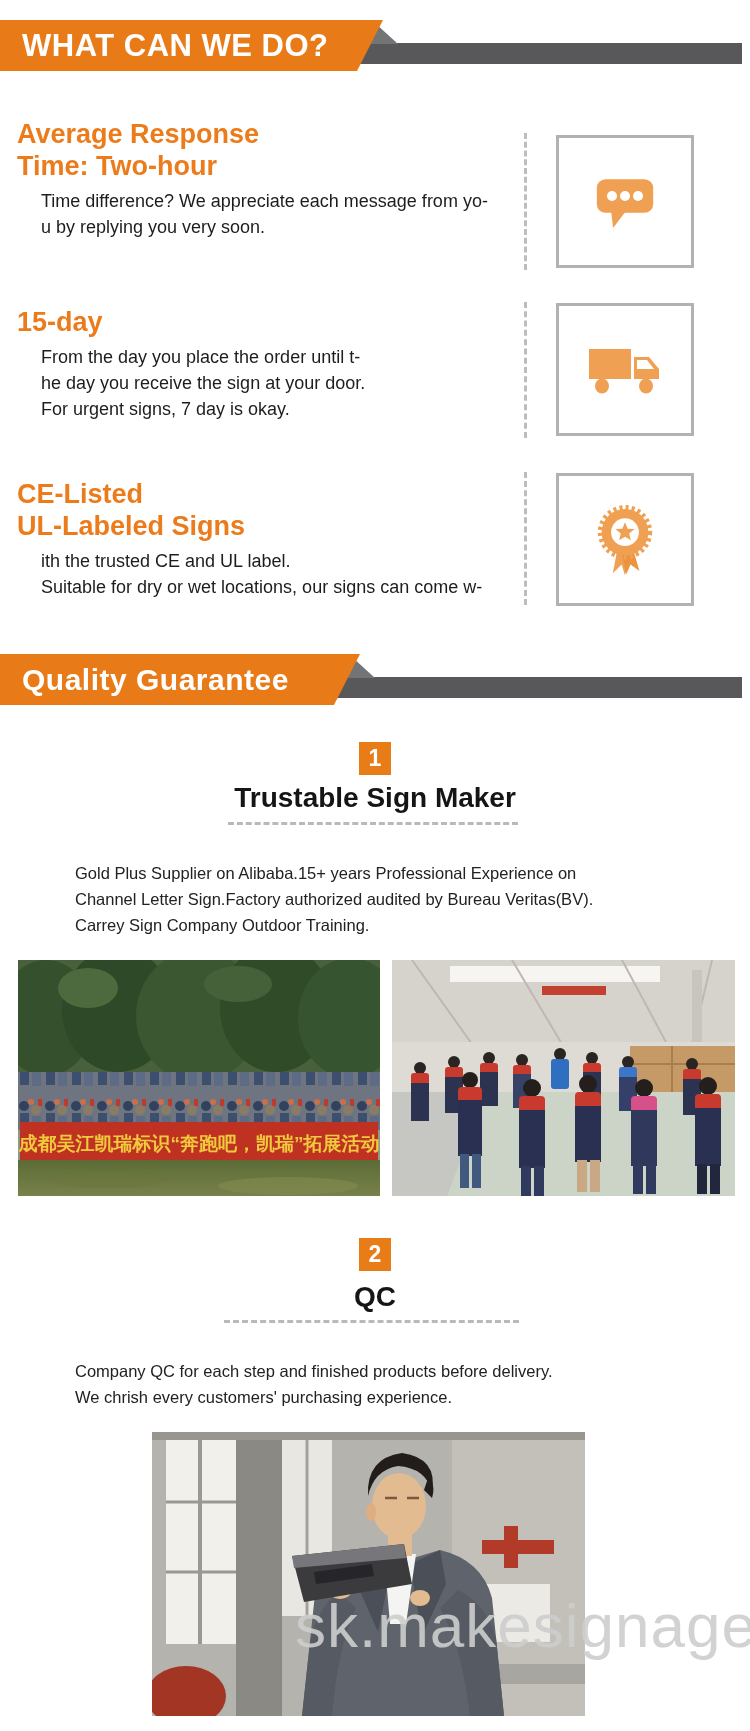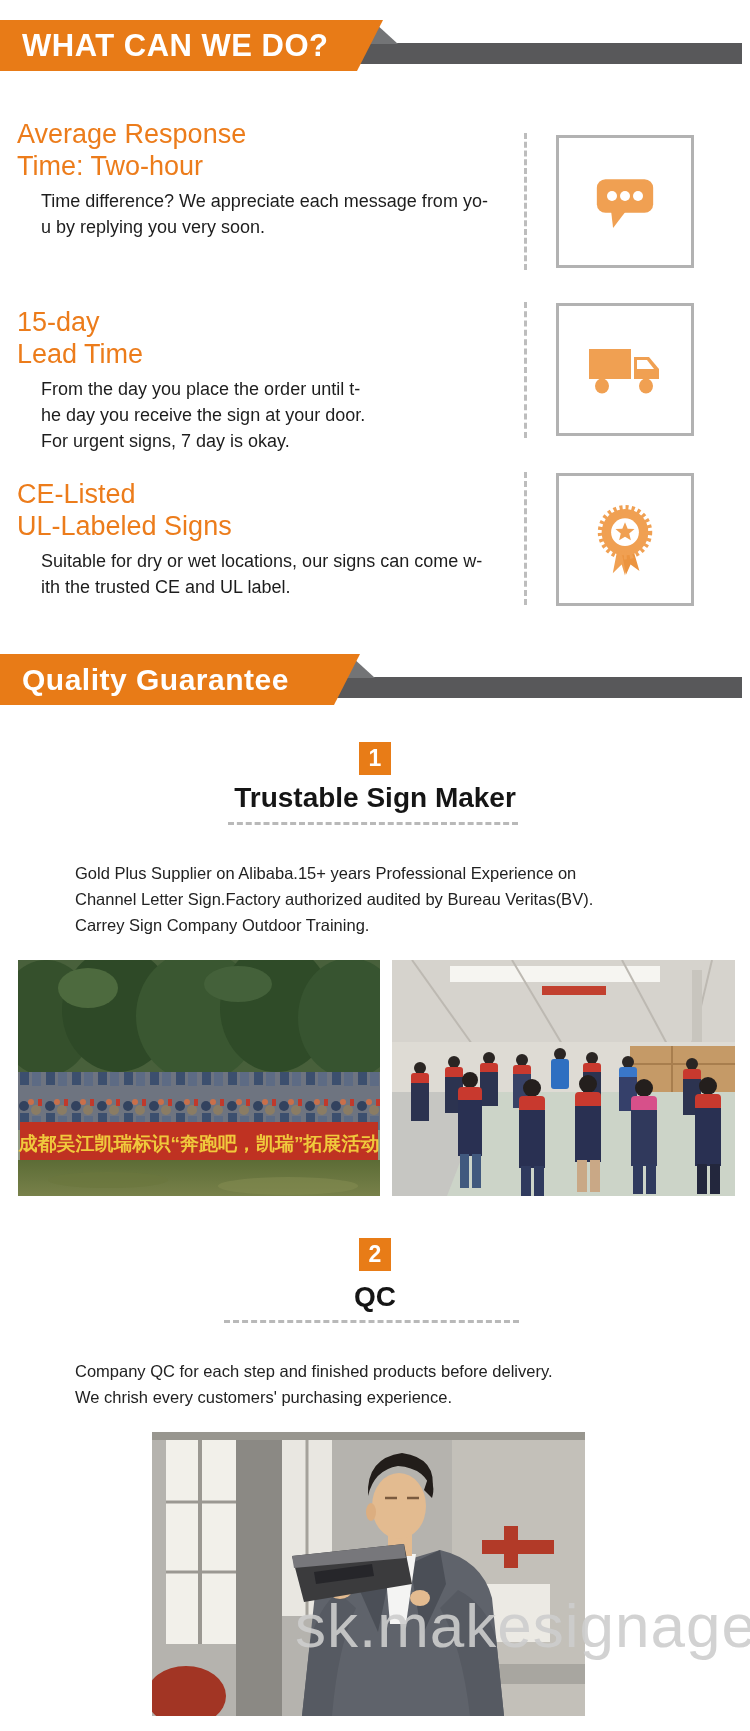--- a/index.html
+++ b/index.html
@@ -17,21 +17,21 @@
     color:#ffffff;font-weight:bold;display:flex;align-items:center;}
   .banner .ribbon span{padding-left:22px;letter-spacing:.5px;white-space:nowrap;}
   .b1 .ribbon{width:383px;font-size:31px;}
   .b1 .bar{left:352px;}
   .b1 .fold{left:356px;}
   .b2 .ribbon{width:360px;font-size:30px;text-align:right;}
   .b2 .bar{left:330px;}
   .b2 .fold{left:333px;}
   
   .feature{position:absolute;left:17px;width:505px;}
-  .feature h3{margin:0;font-size:27px;line-height:32px;font-weight:normal;color:#ec7c1b;}
+  .feature h3{margin:0;font-size:27px;line-height:32px;font-weight:bold;color:#ec7c1b;}
   .feature .fbody{margin-top:6px;font-size:18px;line-height:26px;color:#1d1d1d;margin-left:24px;}
   .fbody span,.para span{display:block;white-space:nowrap;}
   .vsep{position:absolute;left:524px;width:0;border-left:3px dashed #bdbdbd;}
   .icon-box{position:absolute;left:556px;width:132px;height:127px;border:3px solid #b2b2b2;
     background:#ffffff;display:flex;align-items:center;justify-content:center;}
   
   .badge{position:absolute;left:359px;width:32px;height:33px;background:#e87c17;color:#ffffff;
     font-size:23px;font-weight:bold;display:flex;align-items:center;justify-content:center;}
   .qtitle{position:absolute;left:0;width:750px;text-align:center;margin:0;
     font-size:28px;font-weight:bold;color:#151515;}
@@ -72,21 +72,20 @@
       <polygon points="23,43 38,43 25,60" fill="#f0a052"></polygon>
       <circle cx="24" cy="30.5" r="4.6" fill="#ffffff"></circle>
       <circle cx="36" cy="30.5" r="4.6" fill="#ffffff"></circle>
       <circle cx="48" cy="30.5" r="4.6" fill="#ffffff"></circle>
     </svg>
   </div>
 
   <div class="feature" style="top:306px">
     <h3>
       <span style="display:block">15-day</span>
-      <span style="display:block">Lead Time</span>
     </h3>
     <div class="fbody">
       <span>From the day you place the order until t-</span>
       <span>he day you receive the sign at your door.</span>
       <span>For urgent signs, 7 day is okay.</span>
     </div>
   </div>
   <div class="vsep" style="top:302px;height:136px"></div>
   <div class="icon-box" style="top:303px">
     <svg width="84" height="66" viewBox="0 0 84 62">
@@ -97,22 +96,22 @@
       <ellipse cx="63" cy="47" rx="7" ry="7.5" fill="#f0a052"></ellipse>
     </svg>
   </div>
 
   <div class="feature" style="top:478px">
     <h3>
       <span style="display:block">CE-Listed</span>
       <span style="display:block">UL-Labeled Signs</span>
     </h3>
     <div class="fbody">
+      <span>ith the trusted CE and UL label.</span>
       <span>Suitable for dry or wet locations, our signs can come w-</span>
-      <span>ith the trusted CE and UL label.</span>
     </div>
   </div>
   <div class="vsep" style="top:472px;height:133px"></div>
   <div class="icon-box" style="top:473px">
     <svg width="80" height="80" viewBox="0 0 72 72">
       <polygon points="30,40 25,66 33,58 36,68 42,42" fill="#f0a052"></polygon>
       <polygon points="42,40 49,64 41,58 37,67 32,42" fill="#eb9440"></polygon>
       <circle cx="36" cy="29" r="21" fill="#f0a052" stroke="#f0a052" stroke-width="7" stroke-dasharray="2.6 2.6"></circle>
       <circle cx="36" cy="29" r="12.5" fill="#ffffff"></circle>
       <polygon fill="#f0a052" points="36,20 38.4,25.8 44.6,26.2 39.8,30.2 41.3,36.3 36,33 30.7,36.3 32.2,30.2 27.4,26.2 33.6,25.8"></polygon>

